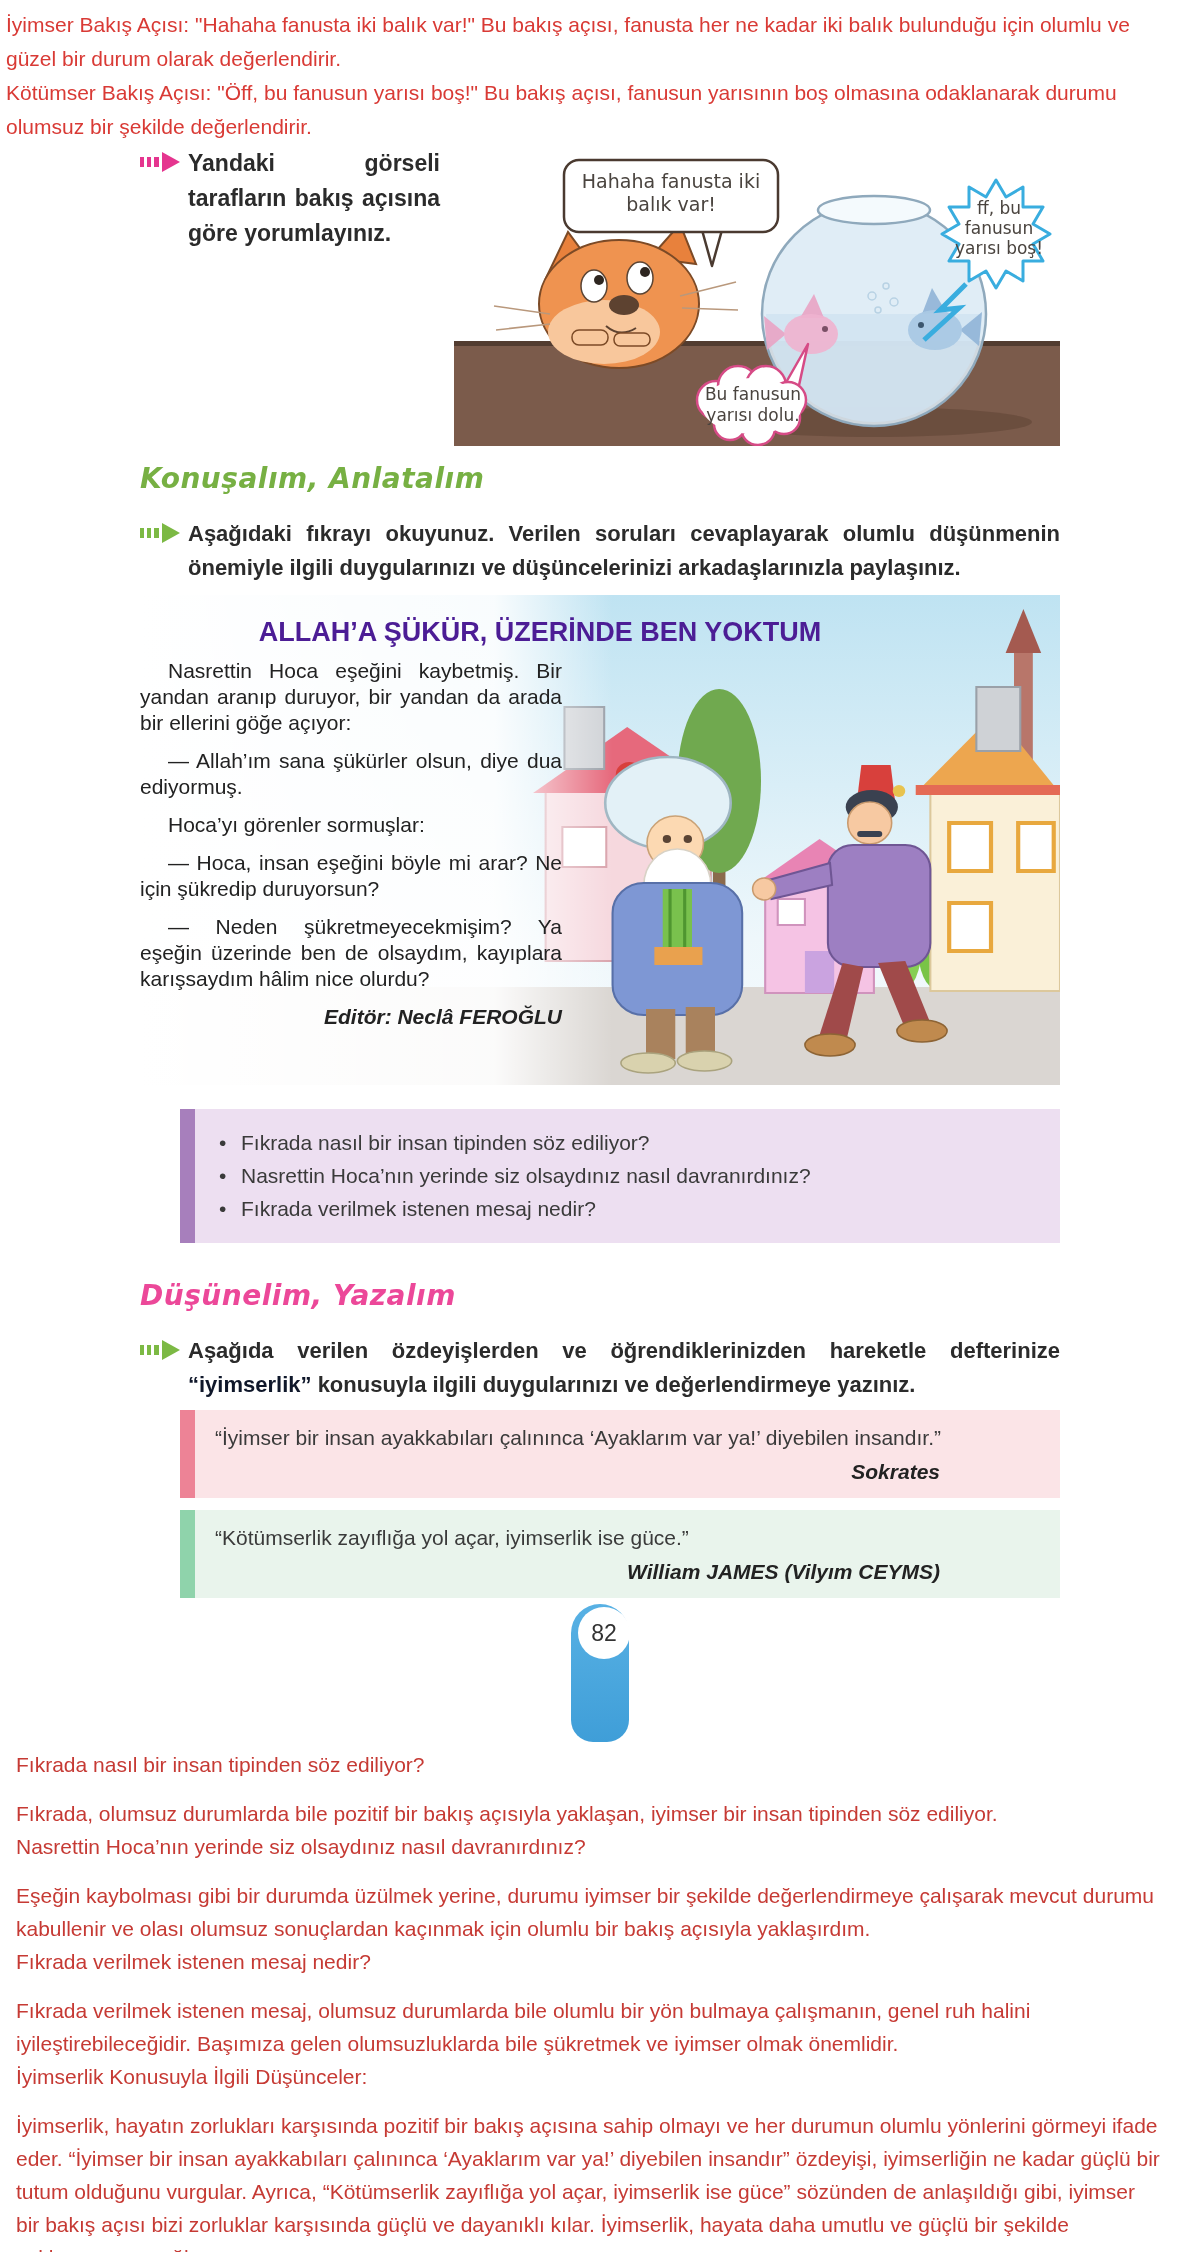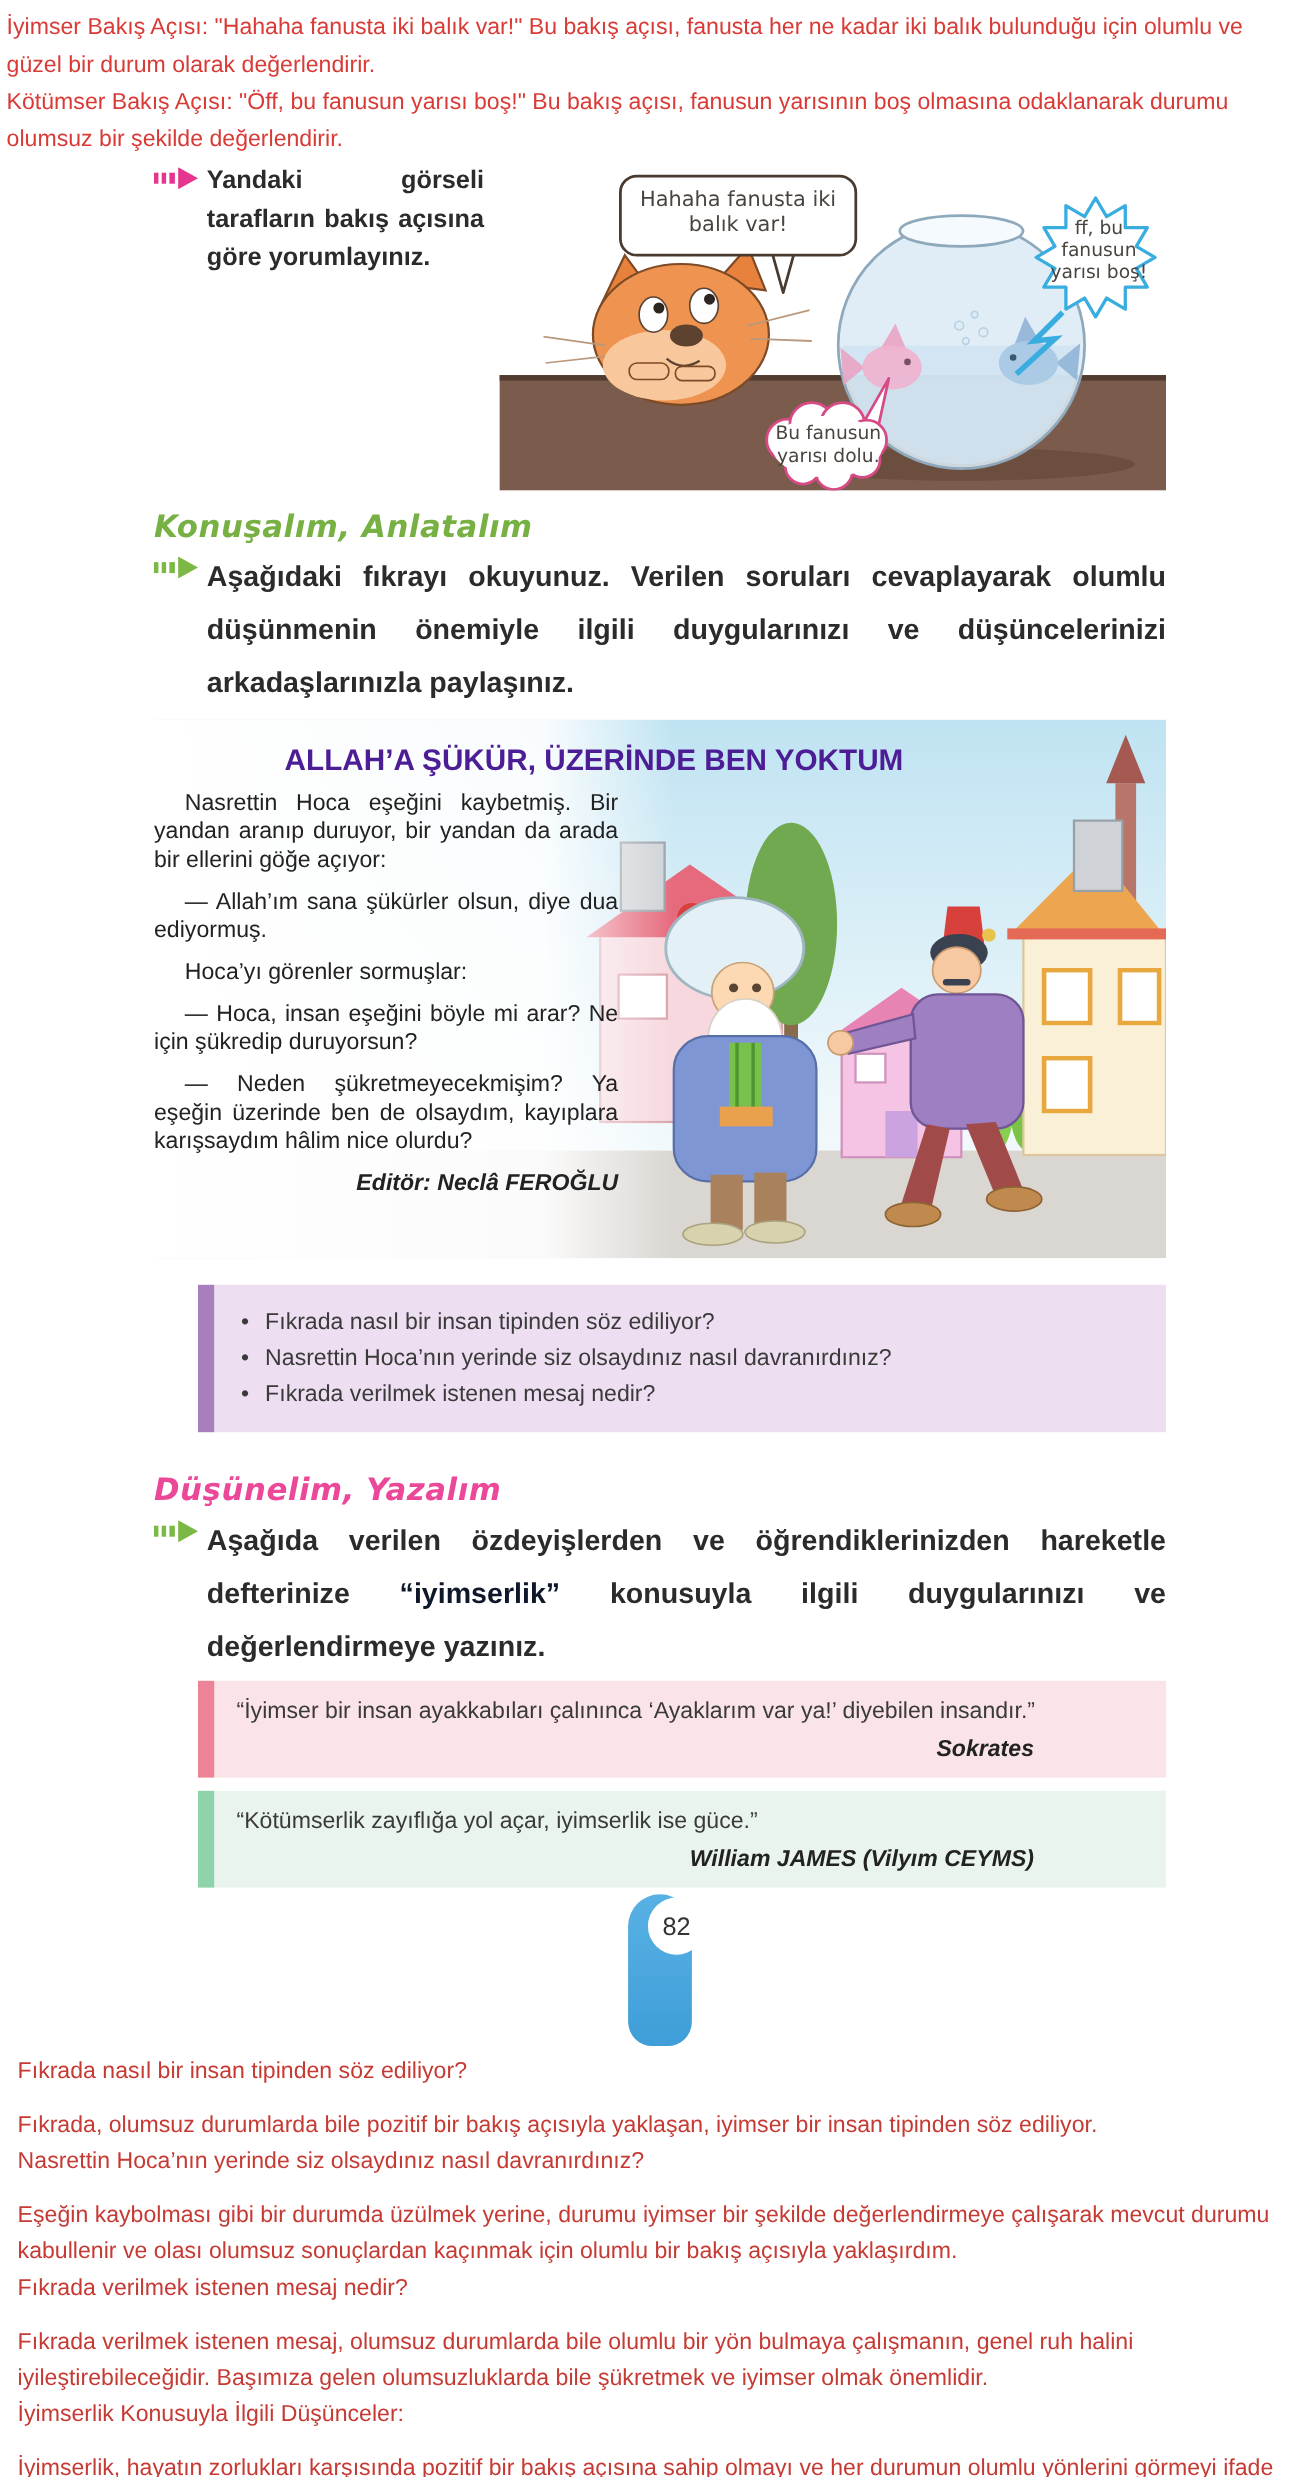--- a/index.html
+++ b/index.html
@@ -11,21 +11,21 @@
   
   .top-notes { padding:8px 10px 0 6px; color:#d93a35; font-size:21px; line-height:34px; }
   .top-notes p { margin:0; }
 
   
   .sheet { margin-left:140px; width:920px; }
   .row1 { display:flex; gap:14px; margin-top:2px; }
   .instr { position:relative; padding-left:48px; font-weight:bold; color:#2b2b2b; }
   .arrow-ic { position:absolute; left:0; top:6px; }
   .instr1 { width:300px; font-size:23px; line-height:35px; text-align:justify; }
-  .instr-wide { margin-top:4px; font-size:26px; line-height:48px; text-align:justify; }
+  .instr-wide { margin-top:21px; font-size:22px; line-height:34px; text-align:justify; }
   .quote-word { font-weight:bold; color:#0f172a; }
 
   .cartoon { position:relative; flex:1; height:300px; }
   .cartoon svg { position:absolute; inset:0; }
   .bub-txt { position:absolute; text-align:center; color:#4a443f; font-size:19px; line-height:23px;
              font-family:"DejaVu Sans", sans-serif; }
   .bub-cat   { left:112px; top:24px;  width:210px; }
   .bub-star  { left:494px; top:52px;  width:102px; font-size:17px; line-height:20px; }
   .bub-cloud { left:240px; top:238px; width:118px; font-size:17px; line-height:21px; }
 
@@ -61,21 +61,21 @@
   .quote1 .content { background:#fbe4e7; }
   .quote2 { margin-top:12px; }
   .quote2 .bar { background:#8fd3ab; }
   .quote2 .content { background:#e9f4ec; }
   .qtext { font-size:21px; line-height:28px; color:#3a3a3a; }
   .qattr { margin-top:8px; padding-right:100px; text-align:right; font-size:21px; font-weight:bold; font-style:italic; color:#222; }
 
   
   .badge { width:58px; height:138px; margin:6px auto 0; position:relative;
            background:linear-gradient(#58b1e4,#3f9ed8); border-radius:29px 29px 22px 22px; }
-  .badge .circ { position:absolute; top:3px; left:18px; width:52px; height:52px; border-radius:50%;
+  .badge .circ { position:absolute; top:3px; left:7px; width:52px; height:52px; border-radius:50%;
                  background:#fff; display:flex; align-items:center; justify-content:center;
                  font-size:23px; color:#333; }
 
   
   .answers { margin-top:6px; padding:0 16px; color:#c63a34; font-size:21px; line-height:33px; }
   .answers p { margin:0; }
   .answers .gap { height:16px; }
 </style>
 </head>
 <body>

